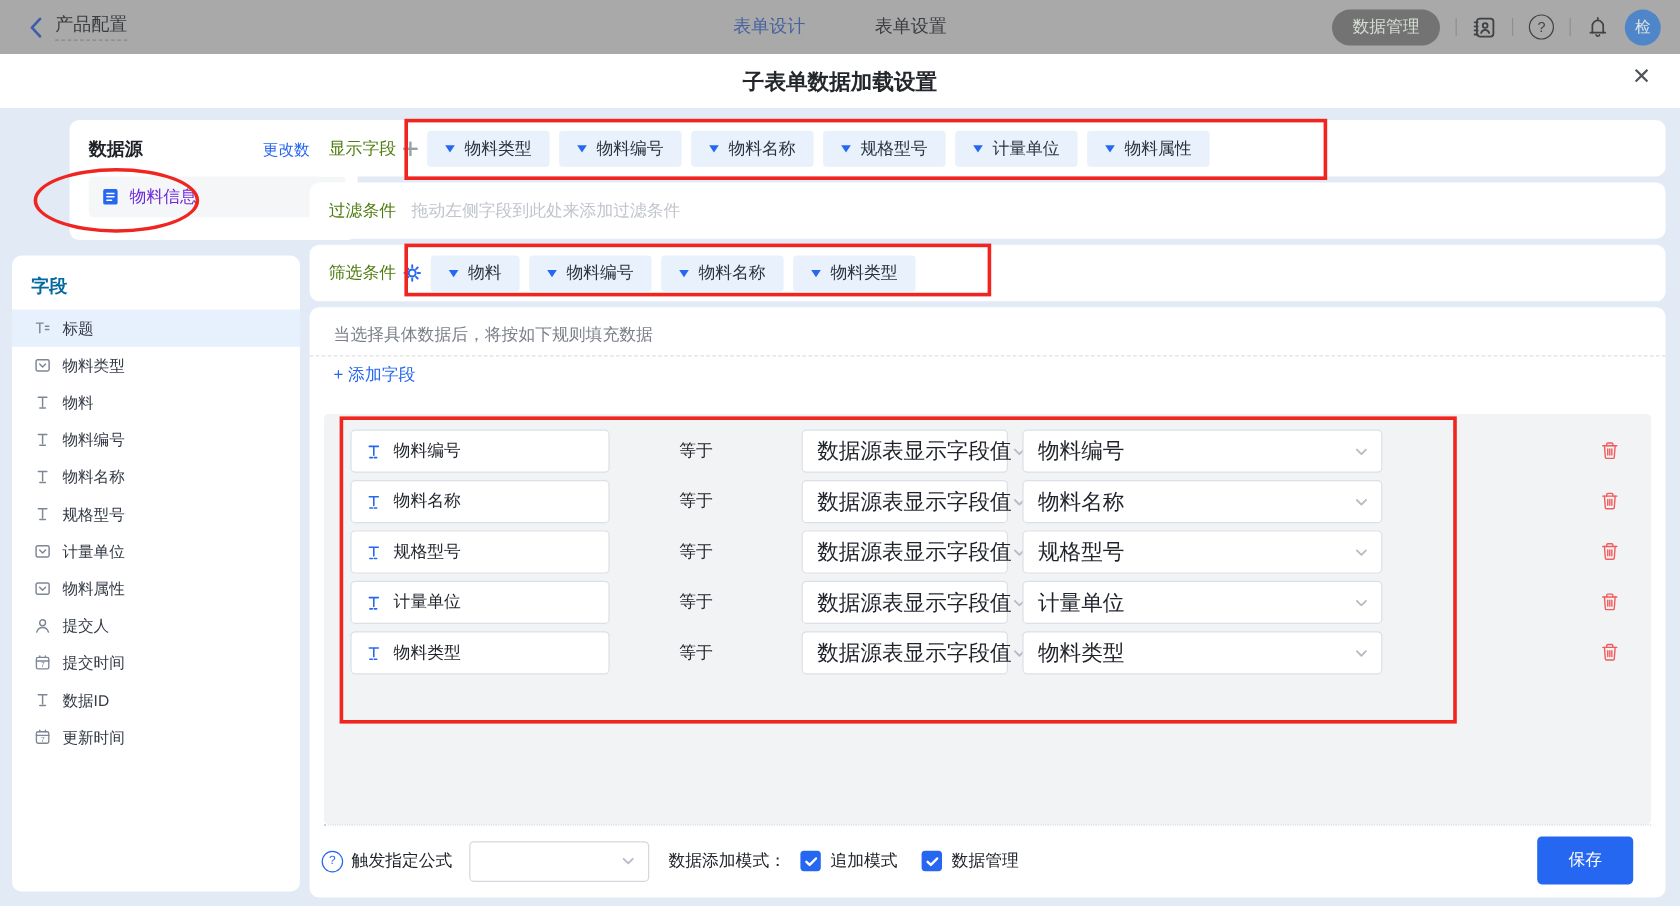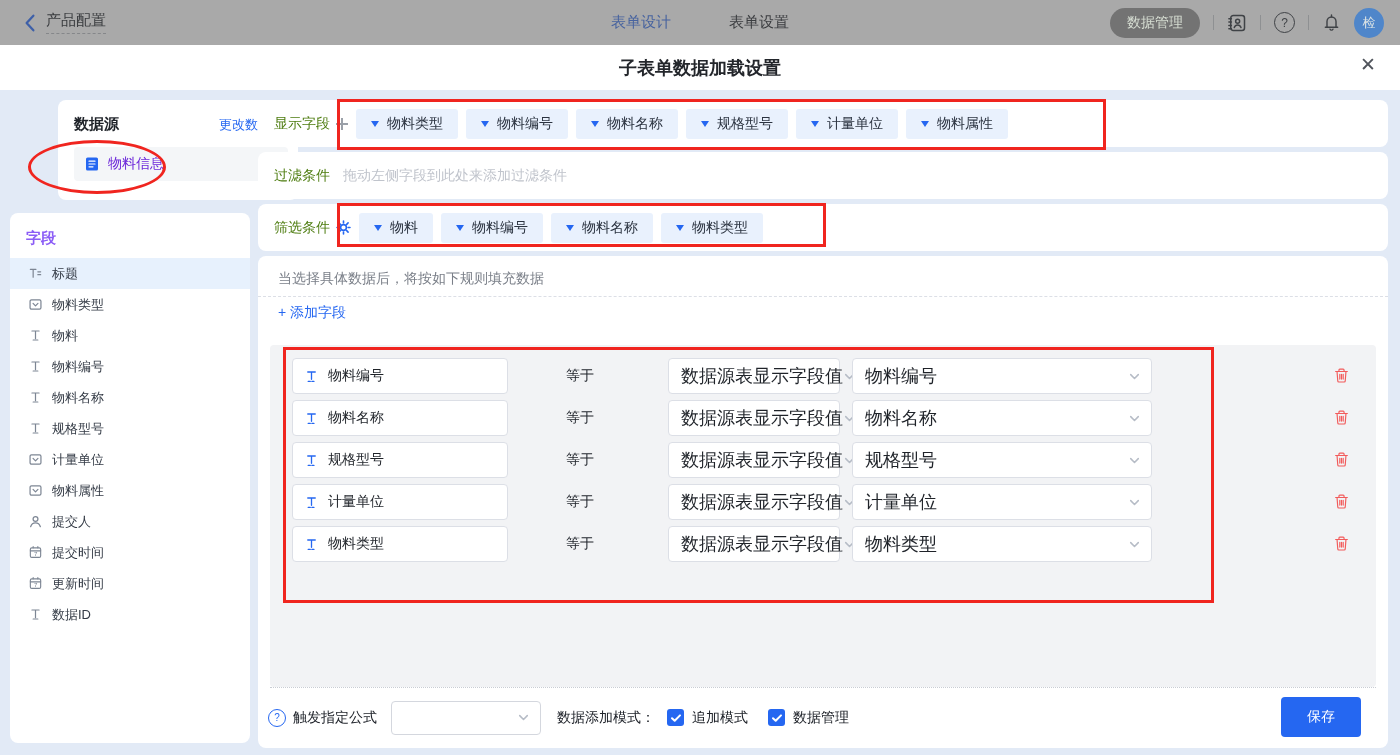--- a/index.html
+++ b/index.html
@@ -27,21 +27,21 @@
   .content{position:absolute;top:90px;left:0;width:1400px;height:665px;background:#e2eaf6;}
   .card{position:absolute;background:#fff;border-radius:8px;}
   
   .ds-card{left:10px;top:10px;width:240px;height:100px;margin-left:48px;}
   .ds-head{display:flex;justify-content:space-between;align-items:center;padding:15px 14px 0 16px;}
   .ds-title{font-size:15px;font-weight:bold;color:#1f2329;}
   .ds-link{font-size:13px;color:#2567f1;cursor:pointer;}
   .ds-item{margin:13px 10px 0 16px;height:34px;background:#f4f6f8;border-radius:4px;display:flex;align-items:center;gap:8px;padding-left:10px;cursor:pointer;}
   .ds-item span{font-size:14px;color:#6d28d9;}
   .fields-card{left:10px;top:123px;width:240px;height:530px;}
-  .f-title{font-size:15px;font-weight:bold;color:#8b5cf6;padding:16px 0 0 16px;}
+  .f-title{font-size:15px;font-weight:bold;color:#0369a1;padding:16px 0 0 16px;}
   #fields-list{margin-top:10px;}
   .field-item{height:31px;display:flex;align-items:center;gap:9px;padding-left:17px;cursor:pointer;}
   .field-item.selected{background:#e7f1fd;}
   .fi-label{font-size:13px;color:#333a45;}
   .icon-slot{display:flex;align-items:center;width:16px;justify-content:center;}
   
   .mrow{position:absolute;left:258px;width:1130px;height:47px;background:#fff;border-radius:8px;display:flex;align-items:center;}
   .row1{top:10px;} .row2{top:62px;} .row3{top:114px;}
   .mrow-label{font-size:14px;color:#4d7c0f;padding-left:16px;white-space:nowrap;}
   .plus-ic{position:relative;width:12px;height:12px;margin-left:6px;flex:none;}
@@ -243,36 +243,36 @@
             <svg width="15" height="15" viewBox="0 0 16 16" fill="none" stroke="#7d8694" stroke-width="1.2" stroke-linecap="round">
               <rect x="2.5" y="3" width="11" height="10.2" rx="1.5"></rect>
               <path d="M2.5 6.2h11M5.5 3V1.6M10.5 3V1.6"></path>
               <text x="6.3" y="11.8" font-size="6.5" fill="#7d8694" stroke="none">7</text>
             </svg>
           </span>
     <span class="fi-label">提交时间</span>
   </div>
         <div class="field-item">
     <span class="icon-slot">
+            <svg width="15" height="15" viewBox="0 0 16 16" fill="none" stroke="#7d8694" stroke-width="1.3" stroke-linecap="round">
+              <path d="M4.2 3.2h7.6M8 3.2v8.2"></path>
+              <path d="M5.5 12.8h5"></path>
+            </svg>
+          </span>
+    <span class="fi-label">数据ID</span>
+  </div>
+        <div class="field-item">
+    <span class="icon-slot">
             <svg width="15" height="15" viewBox="0 0 16 16" fill="none" stroke="#7d8694" stroke-width="1.2" stroke-linecap="round">
               <rect x="2.5" y="3" width="11" height="10.2" rx="1.5"></rect>
               <path d="M2.5 6.2h11M5.5 3V1.6M10.5 3V1.6"></path>
               <text x="6.3" y="11.8" font-size="6.5" fill="#7d8694" stroke="none">7</text>
             </svg>
           </span>
     <span class="fi-label">更新时间</span>
-  </div>
-        <div class="field-item">
-    <span class="icon-slot">
-            <svg width="15" height="15" viewBox="0 0 16 16" fill="none" stroke="#7d8694" stroke-width="1.3" stroke-linecap="round">
-              <path d="M4.2 3.2h7.6M8 3.2v8.2"></path>
-              <path d="M5.5 12.8h5"></path>
-            </svg>
-          </span>
-    <span class="fi-label">数据ID</span>
   </div>
       </div>
   </div>
 
   <div class="mrow row1">
     <span class="mrow-label">显示字段</span>
     <span class="plus-ic"></span>
     <div class="tags" id="display-tags">
         <span class="tag">
     <span class="tri"></span>

